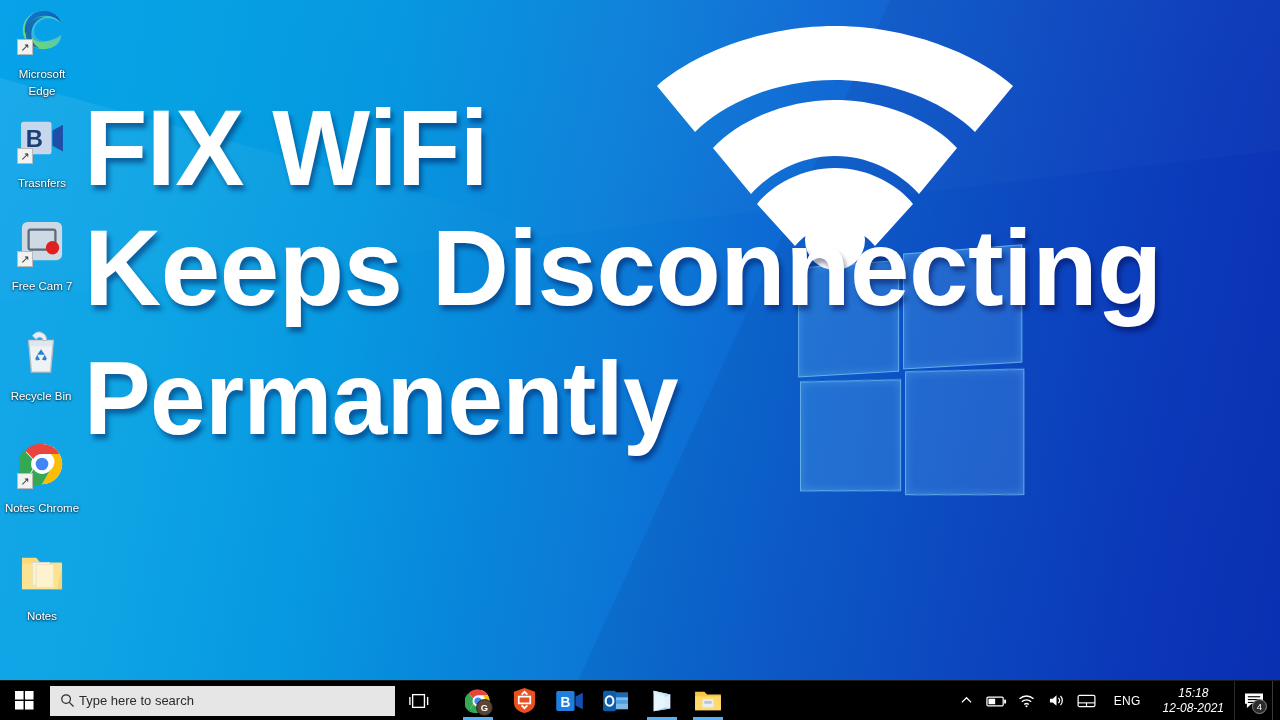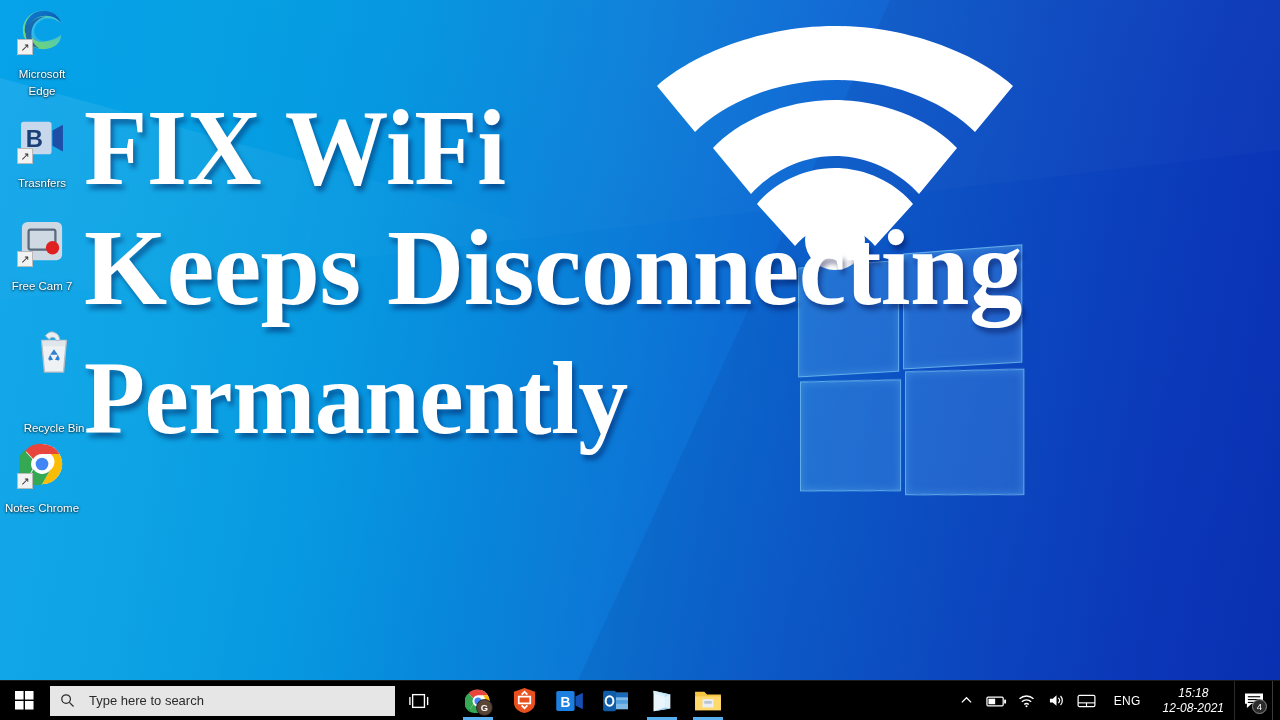--- a/index.html
+++ b/index.html
@@ -98,21 +98,21 @@
     display: flex; align-items: center; justify-content: center;
     font-size: 11px; color: #333; line-height: 1;
   }
 
   
   #headline {
     position: absolute;
     left: 84px; top: 92px;
     width: 1180px;
     color: #ffffff;
-    font-family: Liberation Serif, serif;
+    font-family: Liberation Sans, sans-serif;
     font-weight: 700;
     letter-spacing: -0.5px;
     text-shadow: 3px 5px 5px rgba(0,0,60,0.42);
     pointer-events: none;
   }
   #headline .l1 {
     font-size: 108px; line-height: 112px;
     transform: scaleX(0.96);
     transform-origin: left center;
   }
@@ -140,21 +140,21 @@
   #start-button {
     width: 48px; height: 40px;
     display: flex; align-items: center; justify-content: center;
   }
   #search-box {
     width: 345px; height: 30px;
     background: #e6e6e6;
     margin-left: 2px;
     display: flex; align-items: center;
     padding-left: 10px;
-    gap: 14px;
+    gap: 4px;
   }
   #search-box .ph {
     font-size: 13px; color: #2b2b2b;
   }
   #task-view {
     width: 48px; height: 40px;
     display: flex; align-items: center; justify-content: center;
   }
   .tb-apps { display: flex; align-items: center; margin-left: 12px; }
   .tb-app {
@@ -275,21 +275,21 @@
       <svg width="46" height="44" viewBox="0 0 48 46">
         <rect x="3" y="2" width="42" height="40" rx="6" fill="#cfd9e4"></rect>
         <rect x="10" y="10" width="28" height="21" rx="2" fill="none" stroke="#5b6b7d" stroke-width="2.4"></rect>
         <circle cx="35" cy="29" r="7" fill="#e02020"></circle>
       </svg>
       <span class="shortcut-arrow">↗</span>
     </div>
     <span class="lbl">Free Cam 7</span>
   </div>
 
-  <div class="desk-icon" style="left:16px; top:328px;gap:32px;">
+  <div class="desk-icon" style="left:3px; top:328px;">
     <div class="glyph">
       <svg width="44" height="46" viewBox="0 0 46 48">
         <path d="M10 12h26l-3 33H13z" fill="#eef2f5" stroke="#b4bcc4" stroke-width="1.4"></path>
         <path d="M11 12h24l-1 6H12z" fill="#dfe6ec"></path>
         <path d="M14 7c3-4 7-5 10-3 3 1 5 4 5 8h-4c0-2-1-3-2-3-2-1-4 0-5 2z" fill="#e9eef2" stroke="#b4bcc4" stroke-width="1"></path>
         <g fill="#2f80d0">
           <path d="M23 21l4 6h-8z"></path>
           <path d="M17 31l2-4 3 5-4 1z"></path>
           <path d="M29 31l-2-4-3 5 4 1z"></path>
         </g>
@@ -307,20 +307,32 @@
         <path d="M42.2 13.5A21 21 0 0 1 24 45l8.4-14.6A10.5 10.5 0 0 0 33 13.5z" fill="#fbbc05" transform="translate(0,0)"></path>
         <path d="M6.9 43A21 21 0 0 0 24 45l8.4-14.6A10.5 10.5 0 0 1 15.2 29.4z" fill="#34a853"></path>
         <circle cx="24" cy="24" r="9" fill="#fff"></circle>
         <circle cx="24" cy="24" r="6.6" fill="#4285f4"></circle>
       </svg>
       <span class="shortcut-arrow">↗</span>
     </div>
     <span class="lbl">Notes Chrome</span>
   </div>
 
+  <div class="desk-icon" style="left:4px; top:548px;">
+    <div class="glyph">
+      <svg width="46" height="42" viewBox="0 0 48 44">
+        <path d="M3 7h15l4 5h23v28H3z" fill="#fcd97a"></path>
+        <rect x="14" y="12" width="18" height="24" fill="#fafafa" stroke="#d8d8d8" stroke-width="1"></rect>
+        <rect x="18" y="14" width="18" height="24" fill="#fefefe" stroke="#dcdcdc" stroke-width="1"></rect>
+        <path d="M3 13h42v27H3z" fill="#fbe9a8" opacity=".55"></path>
+        <path d="M3 40h42V16l-5 24z" fill="#f0c85e" opacity=".5"></path>
+      </svg>
+    </div>
+    <span class="lbl">Notes</span>
+  </div>
 
   <div id="headline">
     <div class="l1">FIX WiFi</div>
     <div class="l2">Keeps Disconnecting</div>
     <div class="l3">Permanently</div>
   </div>
 
   <div id="taskbar">
 
     <div id="start-button">

